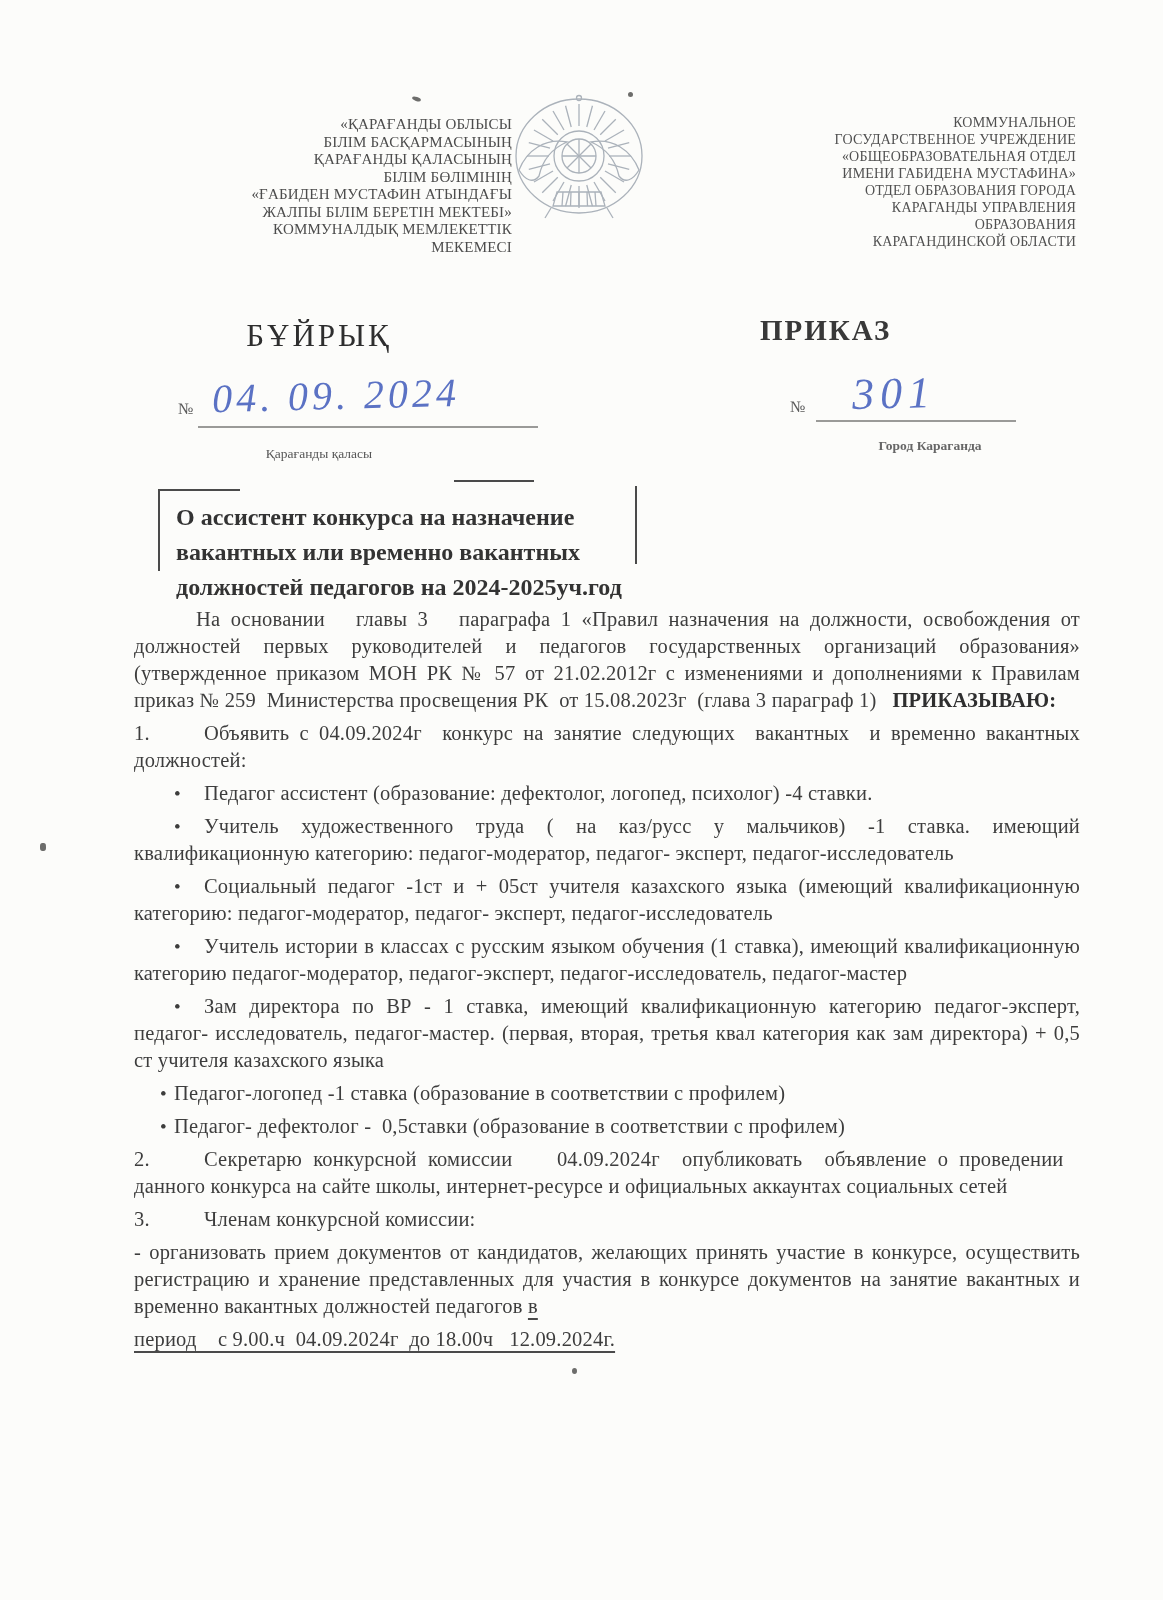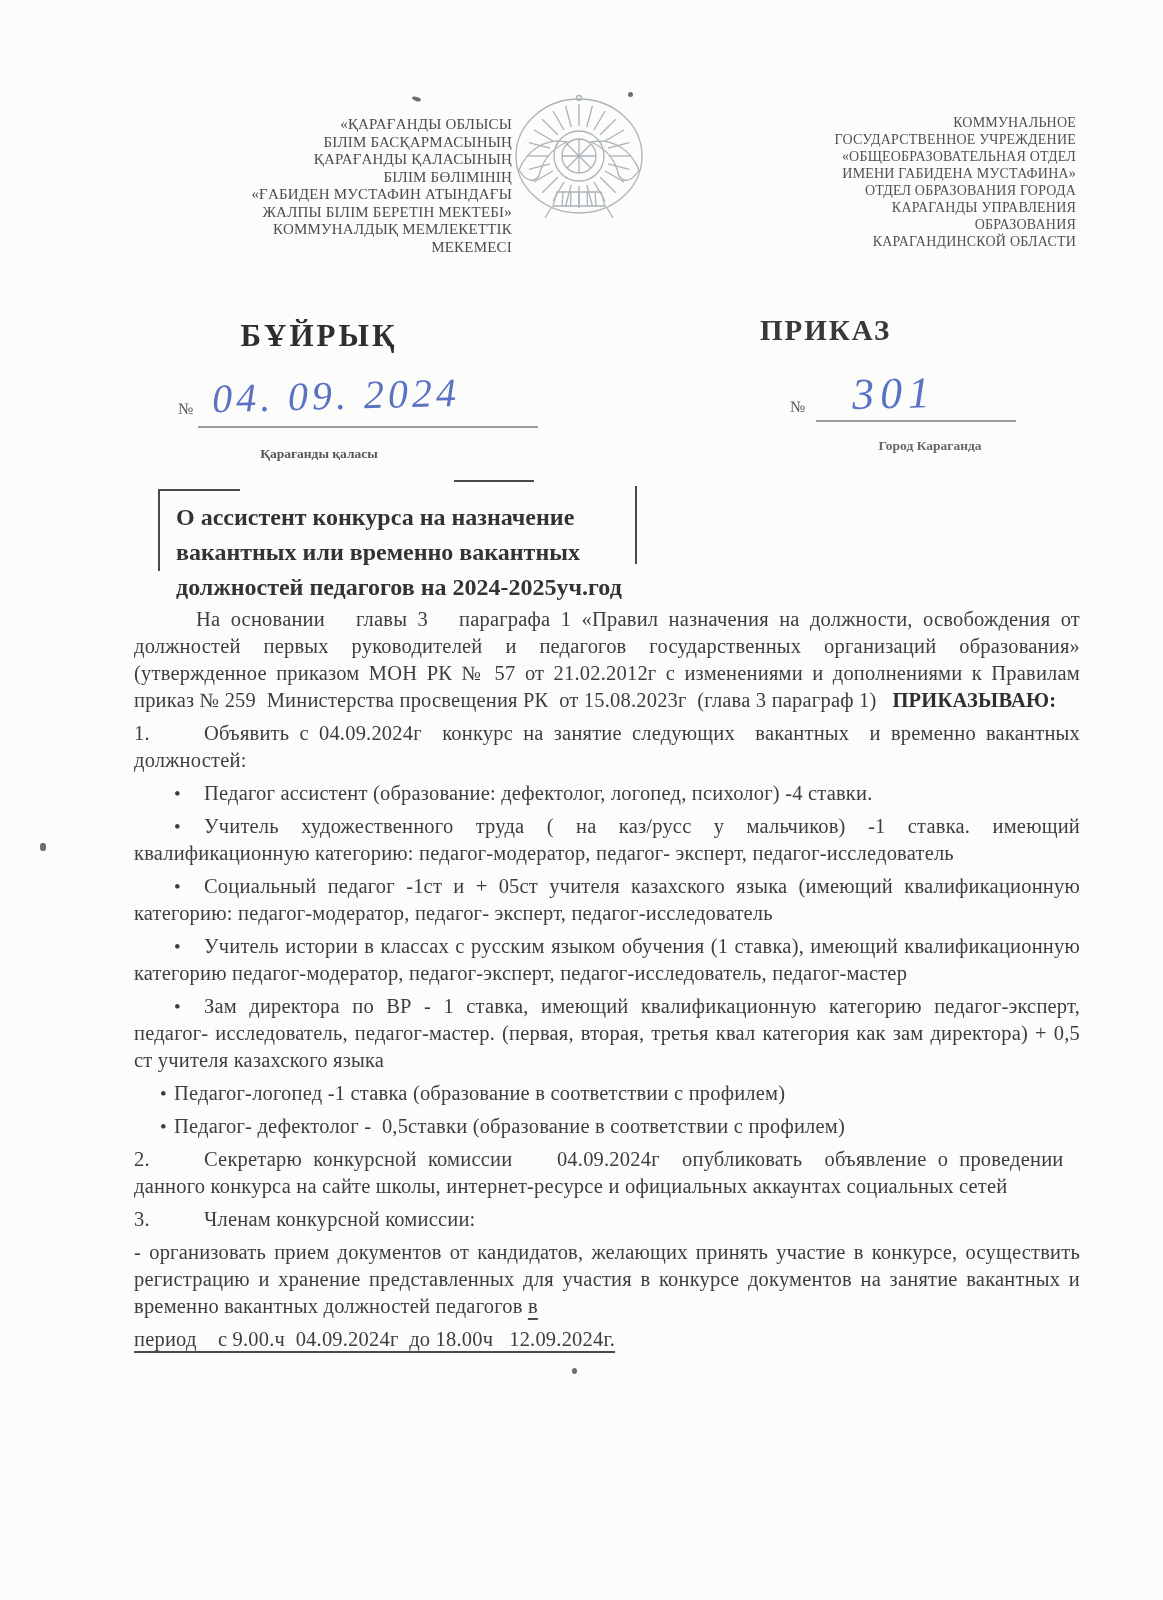--- a/index.html
+++ b/index.html
@@ -14,35 +14,35 @@
   }
   
   .org{position:absolute;text-align:right;color:#4c4c4c;}
   .org-left{left:126px;top:116px;width:386px;font-size:15px;line-height:17.5px;letter-spacing:.2px;}
   .org-right{left:736px;top:114px;width:340px;font-size:14px;line-height:17px;letter-spacing:.2px;color:#505050;}
   .org div{white-space:nowrap;}
   .emblem{position:absolute;left:505px;top:92px;width:148px;height:144px;opacity:.8;}
   .emblem svg{width:100%;height:100%;}
   
   .order-kk{position:absolute;left:126px;top:318px;width:386px;text-align:center;
-            font-size:31px;font-weight:700;letter-spacing:3px;color:#2e2e2e;}
+            font-size:31px;font-weight:400;letter-spacing:3px;color:#2e2e2e;}
   .order-ru{position:absolute;left:760px;top:314px;width:340px;text-align:left;
             font-size:29px;font-weight:700;letter-spacing:2px;color:#383838;}
   
   .no-label{position:absolute;font-size:16px;color:#5a5a5a;}
   .no-left{left:178px;top:400px;}
   .no-right{left:790px;top:398px;}
   .hand{position:absolute;font-style:italic;letter-spacing:4px;transform:rotate(-1.5deg);}
   .hand-date{left:212px;top:372px;font-size:40px;}
   .hand-num{left:852px;top:368px;font-size:44px;letter-spacing:6px;}
   .rule{position:absolute;height:2px;background:#9a9a98;}
   .rule-left{left:198px;top:426px;width:340px;}
   .rule-right{left:816px;top:420px;width:200px;}
   .place{position:absolute;font-size:13.5px;color:#565656;text-align:center;}
-  .place-kk{left:126px;top:446px;width:386px;font-weight:700;}
+  .place-kk{left:126px;top:446px;width:386px;font-weight:400;}
   .place-ru{left:760px;top:438px;width:340px;font-weight:600;color:#666;}
   
   .subject{position:absolute;left:158px;top:480px;width:480px;height:130px;}
   .sline{position:absolute;background:#4a4a4a;}
   .s-left-v{left:0;top:9px;width:2px;height:82px;}
   .s-top-1{left:0;top:9px;width:82px;height:2px;}
   .s-top-2{left:296px;top:0;width:80px;height:2px;}
   .s-right-v{left:477px;top:6px;width:2px;height:78px;}
   .subject-text{position:absolute;left:18px;top:20px;width:620px;
                 font-size:24px;font-weight:700;line-height:35px;color:#333;}

